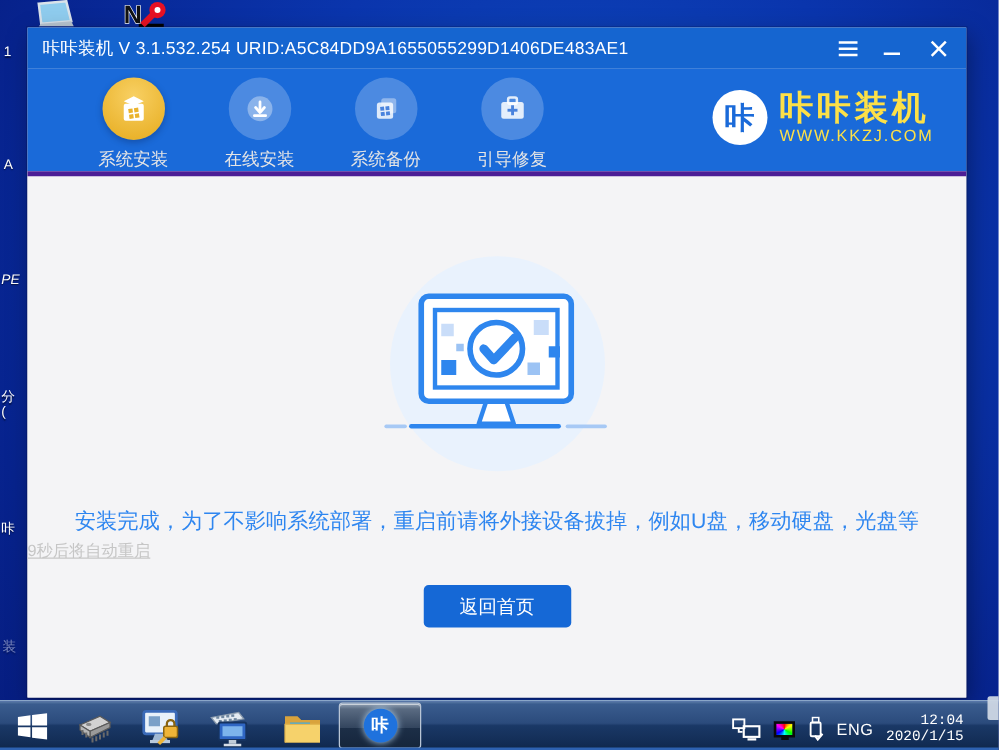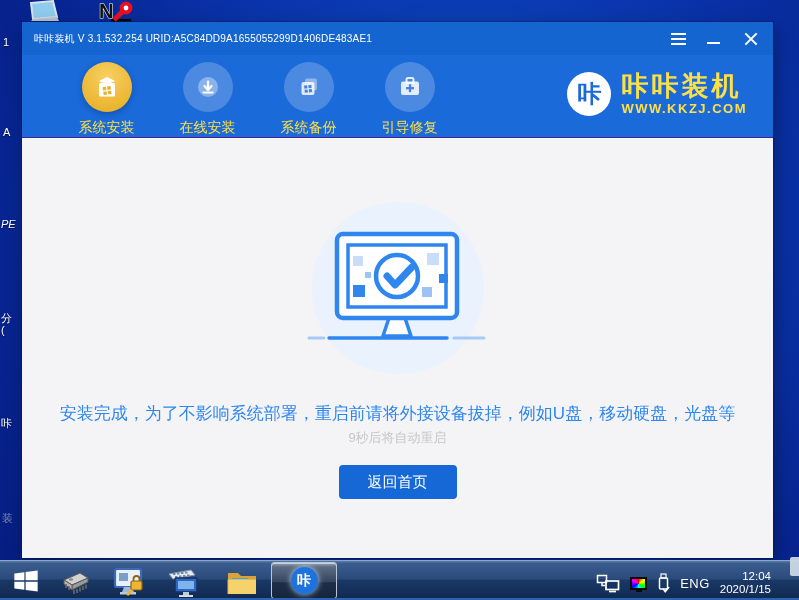--- a/index.html
+++ b/index.html
@@ -11,56 +11,56 @@
     background: radial-gradient(circle at 58% 35%, #0f4fc2 0%, #0a35ad 45%, #07238e 80%, #061c7e 100%); }
   .frag { position:absolute; color:#fff; font-size:11px; line-height:12px; width:14px;
     text-shadow:0 1px 1px rgba(0,0,0,.6); }
   .dicon { position:absolute; }
 
   
   .win { position:absolute; left:22px; top:22px; width:751px; height:536px; background:#f4f4f6;
     box-shadow:0 0 0 1px rgba(0,0,30,.18), 3px 6px 18px rgba(0,0,0,.35); }
 
   .titlebar { height:33px; background:#1565d0; display:flex; align-items:center; color:#fff; }
-  .title { font-size:10px; padding-left:12px; letter-spacing:.2px; white-space:nowrap; }
+  .title { font-size:14px; padding-left:12px; letter-spacing:.2px; white-space:nowrap; }
   .controls { margin-left:auto; display:flex; align-items:center; gap:19px; padding-right:13px; }
   .ctl { width:17px; height:17px; position:relative; cursor:pointer; display:flex;
     flex-direction:column; justify-content:center; }
   .ctl-menu { gap:3px; }
   .ctl-menu i { display:block; width:15px; height:2px; background:#fff; }
   .ctl-min i { display:block; width:13px; height:2px; background:#fff; margin-top:8px; }
   .ctl-close::before,.ctl-close::after { content:""; position:absolute; left:0; top:7.5px;
     width:16px; height:2px; background:#fff; }
   .ctl-close::before { transform:rotate(45deg); }
   .ctl-close::after { transform:rotate(-45deg); }
 
   
   .navbar { height:82px; background:#1a6ad9; position:relative; display:flex; padding-left:34px; }
   .nav-item { width:101px; display:flex; flex-direction:column; align-items:center; padding-top:7px; cursor:pointer; }
   .nav-circle { width:50px; height:50px; border-radius:50%; display:flex; align-items:center; justify-content:center;
     background:rgba(255,255,255,.22); }
   .nav-item.active .nav-circle { background:radial-gradient(circle at 50% 30%, #f8d063, #eab32c 78%);
     box-shadow:0 2px 6px rgba(0,0,30,.25); }
-  .nav-label { margin-top:7px; font-size:14px; color:#fde047; white-space:nowrap; }
+  .nav-label { margin-top:7px; font-size:14px; color:#e5e5e5; white-space:nowrap; }
 
   .logo { position:absolute; right:26px; top:17px; display:flex; align-items:center; gap:10px; }
   .logo-badge { width:44px; height:44px; border-radius:50%; background:#fff; color:#1a6ad9;
     font-weight:bold; font-size:24px; display:flex; align-items:center; justify-content:center; }
   .logo-text { color:#fde047; text-align:left; }
   .logo-name { font-size:27px; font-weight:bold; letter-spacing:3px; line-height:28px; white-space:nowrap; }
-  .logo-site { font-size:13px; font-weight:bold; letter-spacing:1.5px; margin-top:1px; white-space:nowrap; }
-
-  
-  .content { position:relative; height:421px; border-top:1px solid #4c1d95; background:#f4f4f6; }
+  .logo-site { font-size:13px; font-weight:normal; letter-spacing:1.5px; margin-top:1px; white-space:nowrap; }
+
+  
+  .content { position:relative; height:421px; border-top:4px solid #4c1d95; background:#f4f4f6; }
   .illus-circle { position:absolute; left:50%; top:64px; transform:translateX(-50%);
     width:172px; height:172px; border-radius:50%; background:#e9f2fd; }
   .illus-svg { position:absolute; left:50%; top:88px; transform:translateX(-50%); }
   .message { position:absolute; top:264px; width:100%; text-align:center; color:#2e86f0;
     font-size:17px; white-space:nowrap; }
-  .countdown { position:absolute; top:291px; width:100%; text-align:center; color:#c6c6c6; font-size:13px; }
+  .countdown { position:absolute; top:291px; width:100%; text-align:left; color:#c6c6c6; font-size:13px;text-decoration:underline; }
   .btn-row { position:absolute; top:327px; width:100%; display:flex; justify-content:center; }
   .btn { width:118px; height:34px; background:#1568d6; color:#fff; font-size:15px; border:none;
     border-radius:4px; display:flex; align-items:center; justify-content:center; cursor:pointer; }
 
   
   .taskbar { position:absolute; left:0; top:560px; width:799px; height:40px;
     background:linear-gradient(#5d7da8 0%, #3a5c8e 6%, #2b4b7c 45%, #1a3866 50%, #122c54 88%, #0f2748 100%);
     border-top:1px solid #8aa6c8; }
   .taskbar::after { content:""; position:absolute; bottom:0; left:0; right:0; height:2px; background:#2d62b2; }
   .start { position:absolute; left:12px; top:6px; width:28px; height:28px; cursor:pointer; }
@@ -73,21 +73,21 @@
     display:flex; align-items:center; justify-content:center; cursor:pointer; }
   .kaka-circle { width:27px; height:27px; border-radius:50%; background:#1f72dd; color:#fff;
     font-size:14px; font-weight:bold; display:flex; align-items:center; justify-content:center;
     box-shadow:0 0 6px rgba(190,225,255,.9); }
   .tray { position:absolute; right:0; top:0; height:44px; display:flex; align-items:center;
     gap:10px; padding-right:28px; color:#fff; }
   .tray-display { width:17px; height:13px; border:2px solid #0a0a0a; position:relative;
     background:conic-gradient(#f00,#ff0,#0f0,#0ff,#00f,#f0f,#f00); }
   .tray-display::after { content:""; position:absolute; left:3.5px; bottom:-4px; width:6px; height:2.5px; background:#0a0a0a; }
   .tray-lang { font-size:13px; letter-spacing:.5px; }
-  .tray-clock { text-align:right; font-size:11.5px; line-height:13.5px; white-space:nowrap; }
+  .tray-clock { text-align:right; font-size:11.5px; line-height:13.5px; white-space:nowrap;font-family:Liberation Mono, monospace; }
   .show-desktop { position:absolute; right:0; top:-4px; width:9px; height:19px;
     background:#cdd7e4; border-radius:2px 0 0 2px; opacity:.95; cursor:pointer; }
 </style>
 </head>
 <body>
 
 <div class="desktop">
 
   <svg class="dicon" style="left:26px; top:0;" width="34" height="22" viewBox="0 0 34 22">
     <polygon points="5,3 27,1 31,17 7,19" fill="#8fccee" stroke="#d9e2ea" stroke-width="2"></polygon>

